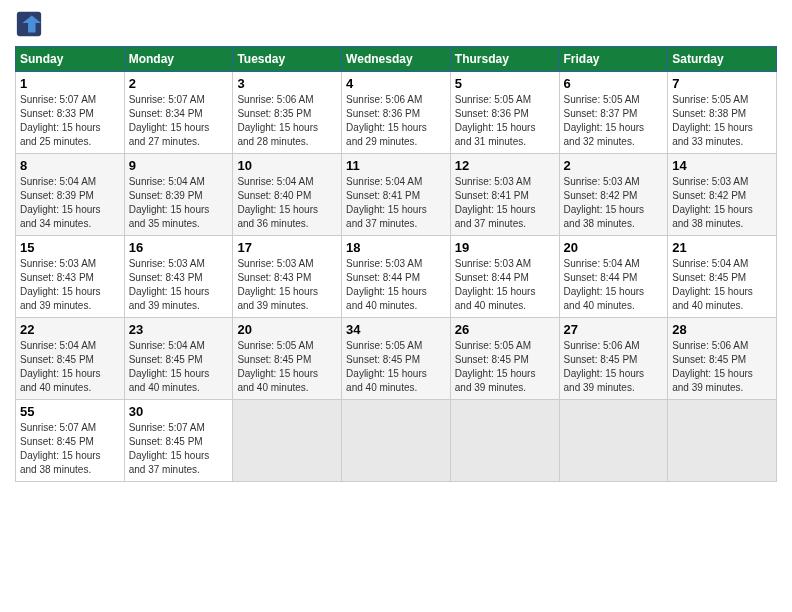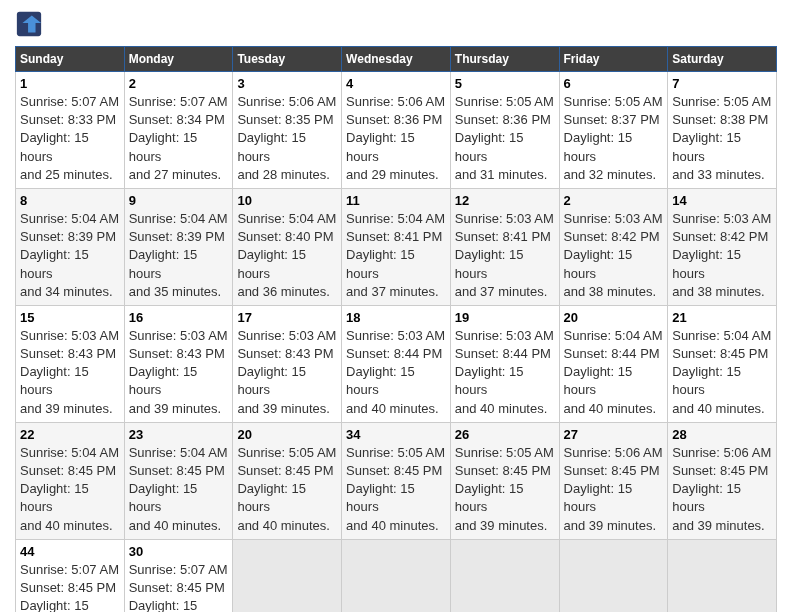--- a/index.html
+++ b/index.html
@@ -47,21 +47,21 @@
     .subtitle {
       font-size: 14px;
       color: #555;
     }
     .calendar {
       width: 100%;
       border-collapse: collapse;
       font-size: 10px;
     }
     .calendar th {
-      background: #404040;
+      background: #15803d;
       color: #fff;
       padding: 5px 4px;
       text-align: left;
       font-size: 12px;
       font-weight: bold;
       border: 1px solid #2c5f9e;
     }
     .calendar td {
       border: 1px solid #ccc;
       vertical-align: top;
@@ -74,21 +74,21 @@
       background: #f5f5f5;
     }
     .day-num {
       font-size: 13px;
       font-weight: bold;
       color: #000;
       display: block;
       margin-bottom: 2px;
     }
     .day-info {
-      font-size: 13px;
+      font-size: 10px;
       color: #333;
       line-height: 1.4;
     }
     .empty-cell {
       background: #e8e8e8 !important;
     }
   </style>
 </head>
 <body>
 
@@ -322,21 +322,21 @@
           <td>
             <span class="day-num">28</span>
             <div class="day-info" style="white-space: pre-line;">Sunrise: 5:06 AM
 Sunset: 8:45 PM
 Daylight: 15 hours
 and 39 minutes.</div>
           </td>
         </tr>
         <tr>
           <td>
-            <span class="day-num">44</span>
+            <span class="day-num">55</span>
             <div class="day-info" style="white-space: pre-line;">Sunrise: 5:07 AM
 Sunset: 8:45 PM
 Daylight: 15 hours
 and 38 minutes.</div>
           </td>
           <td>
             <span class="day-num">30</span>
             <div class="day-info" style="white-space: pre-line;">Sunrise: 5:07 AM
 Sunset: 8:45 PM
 Daylight: 15 hours

